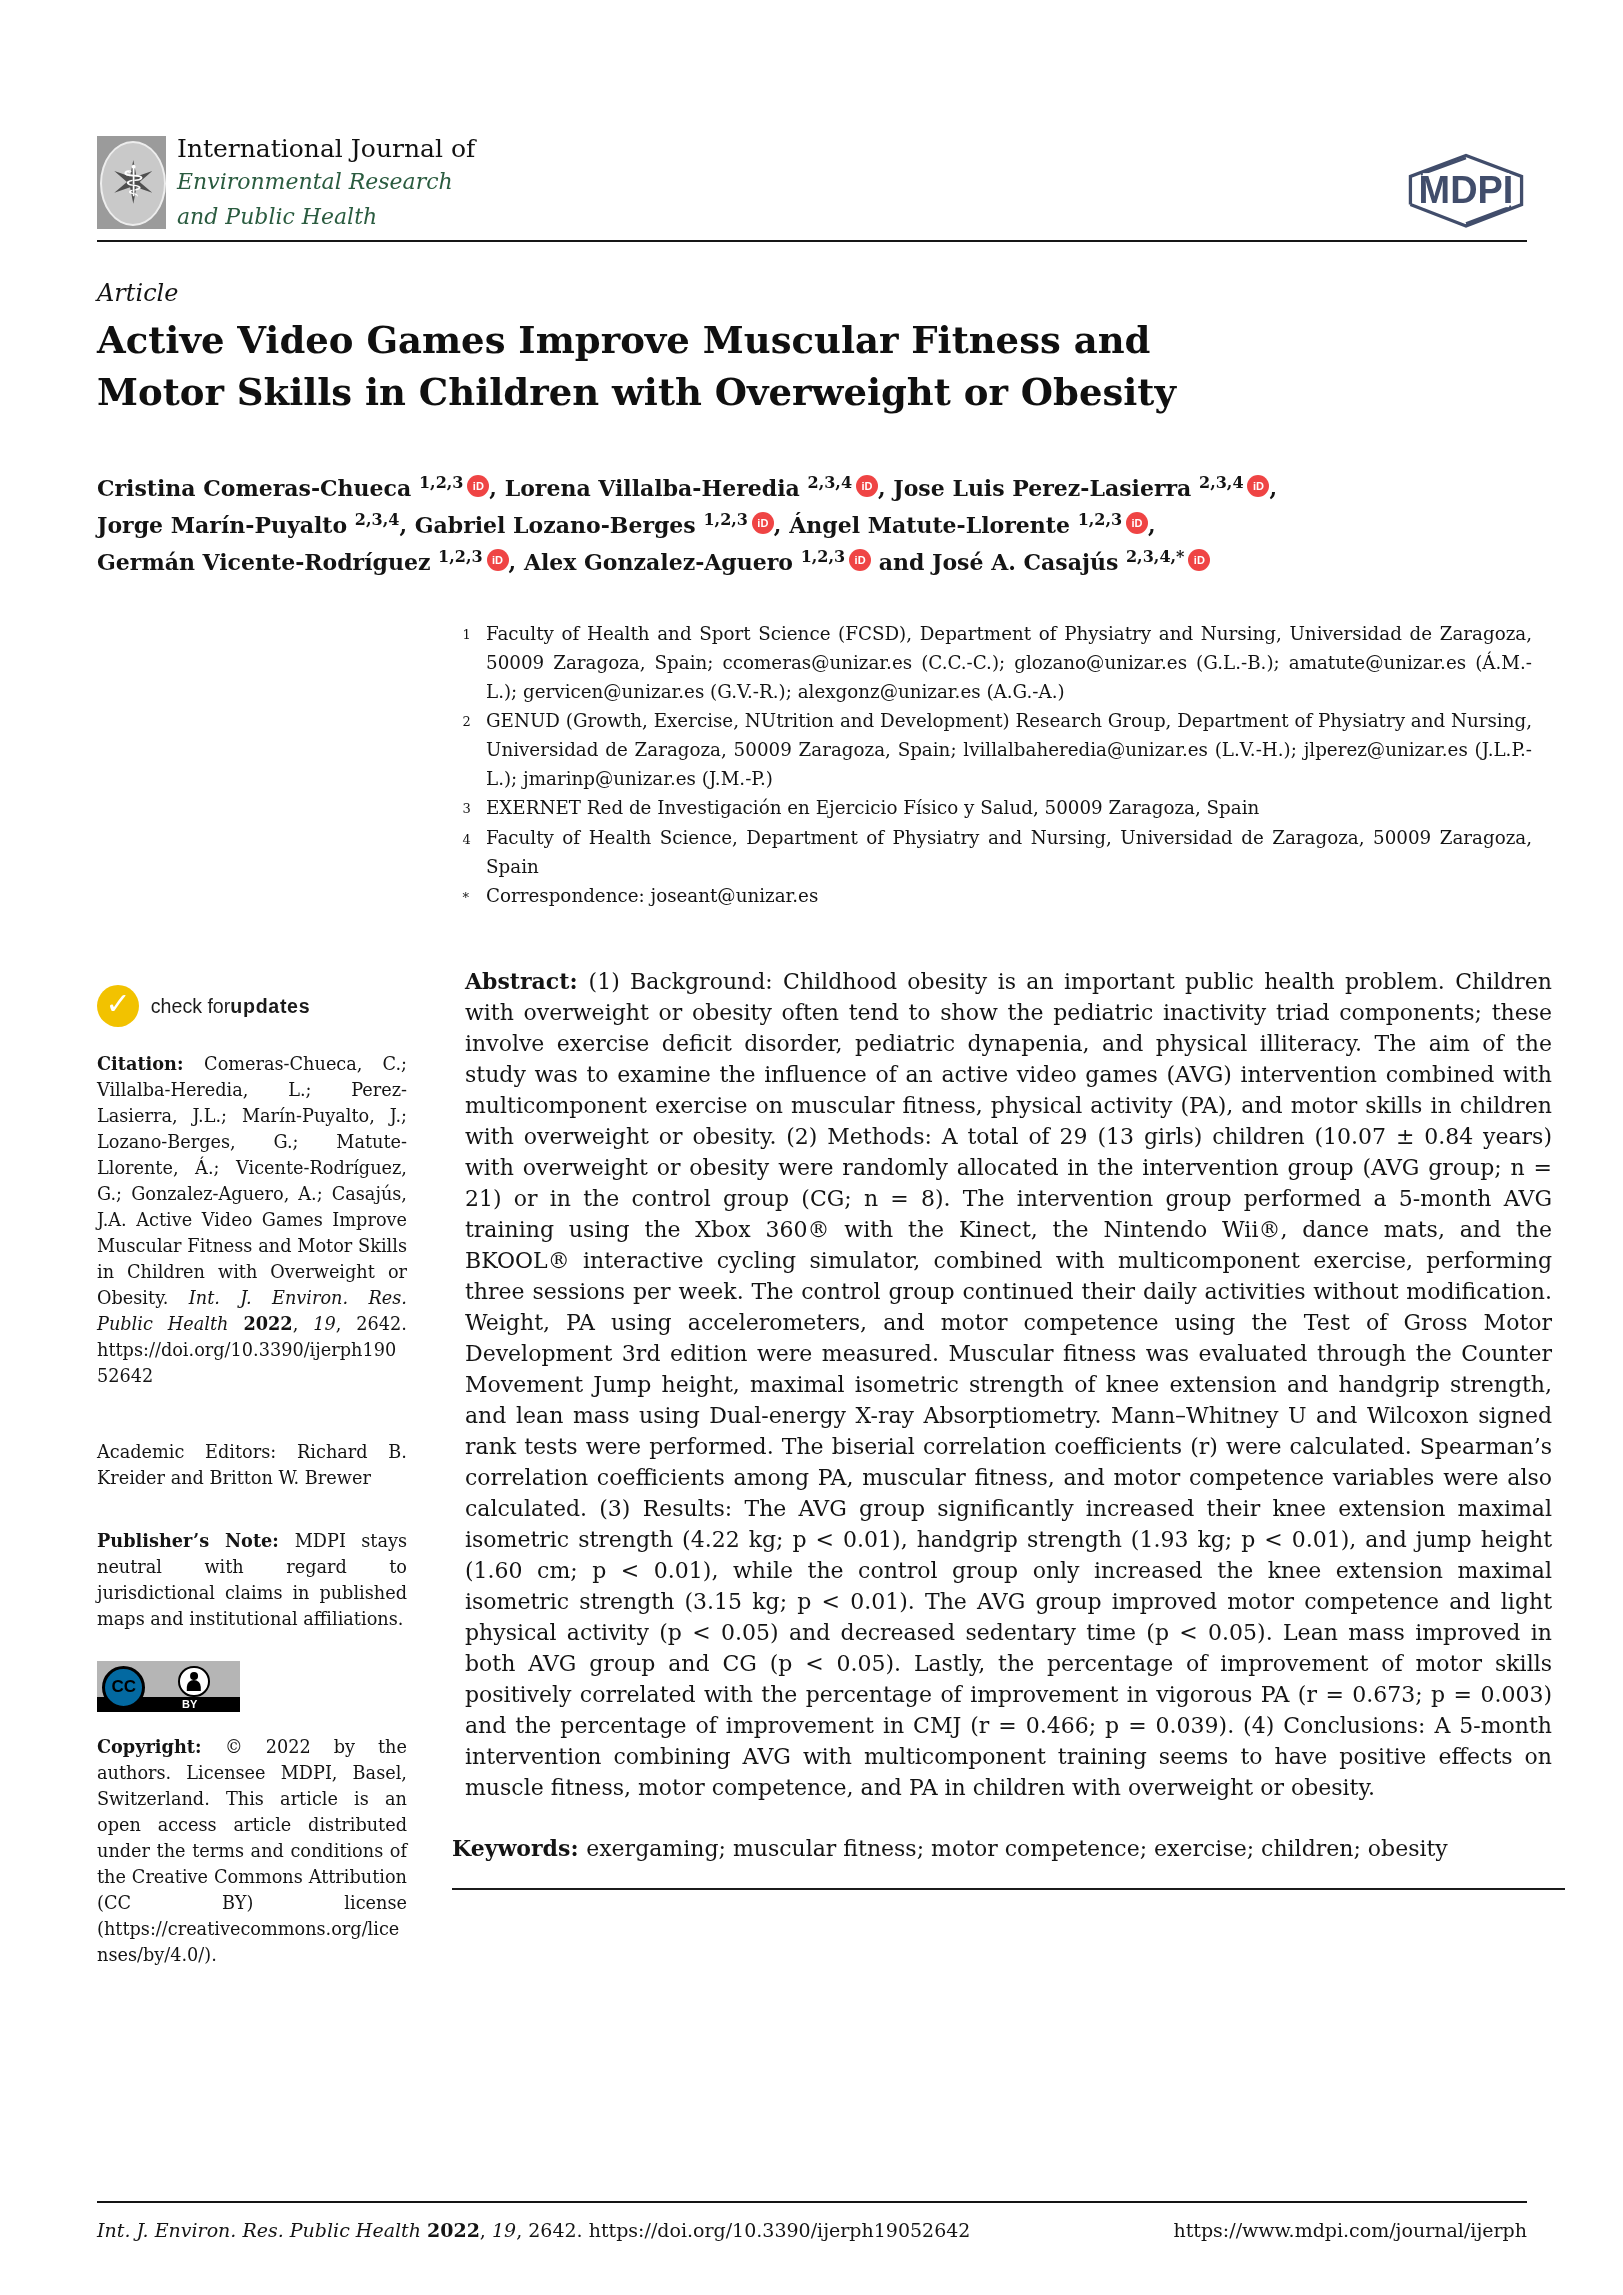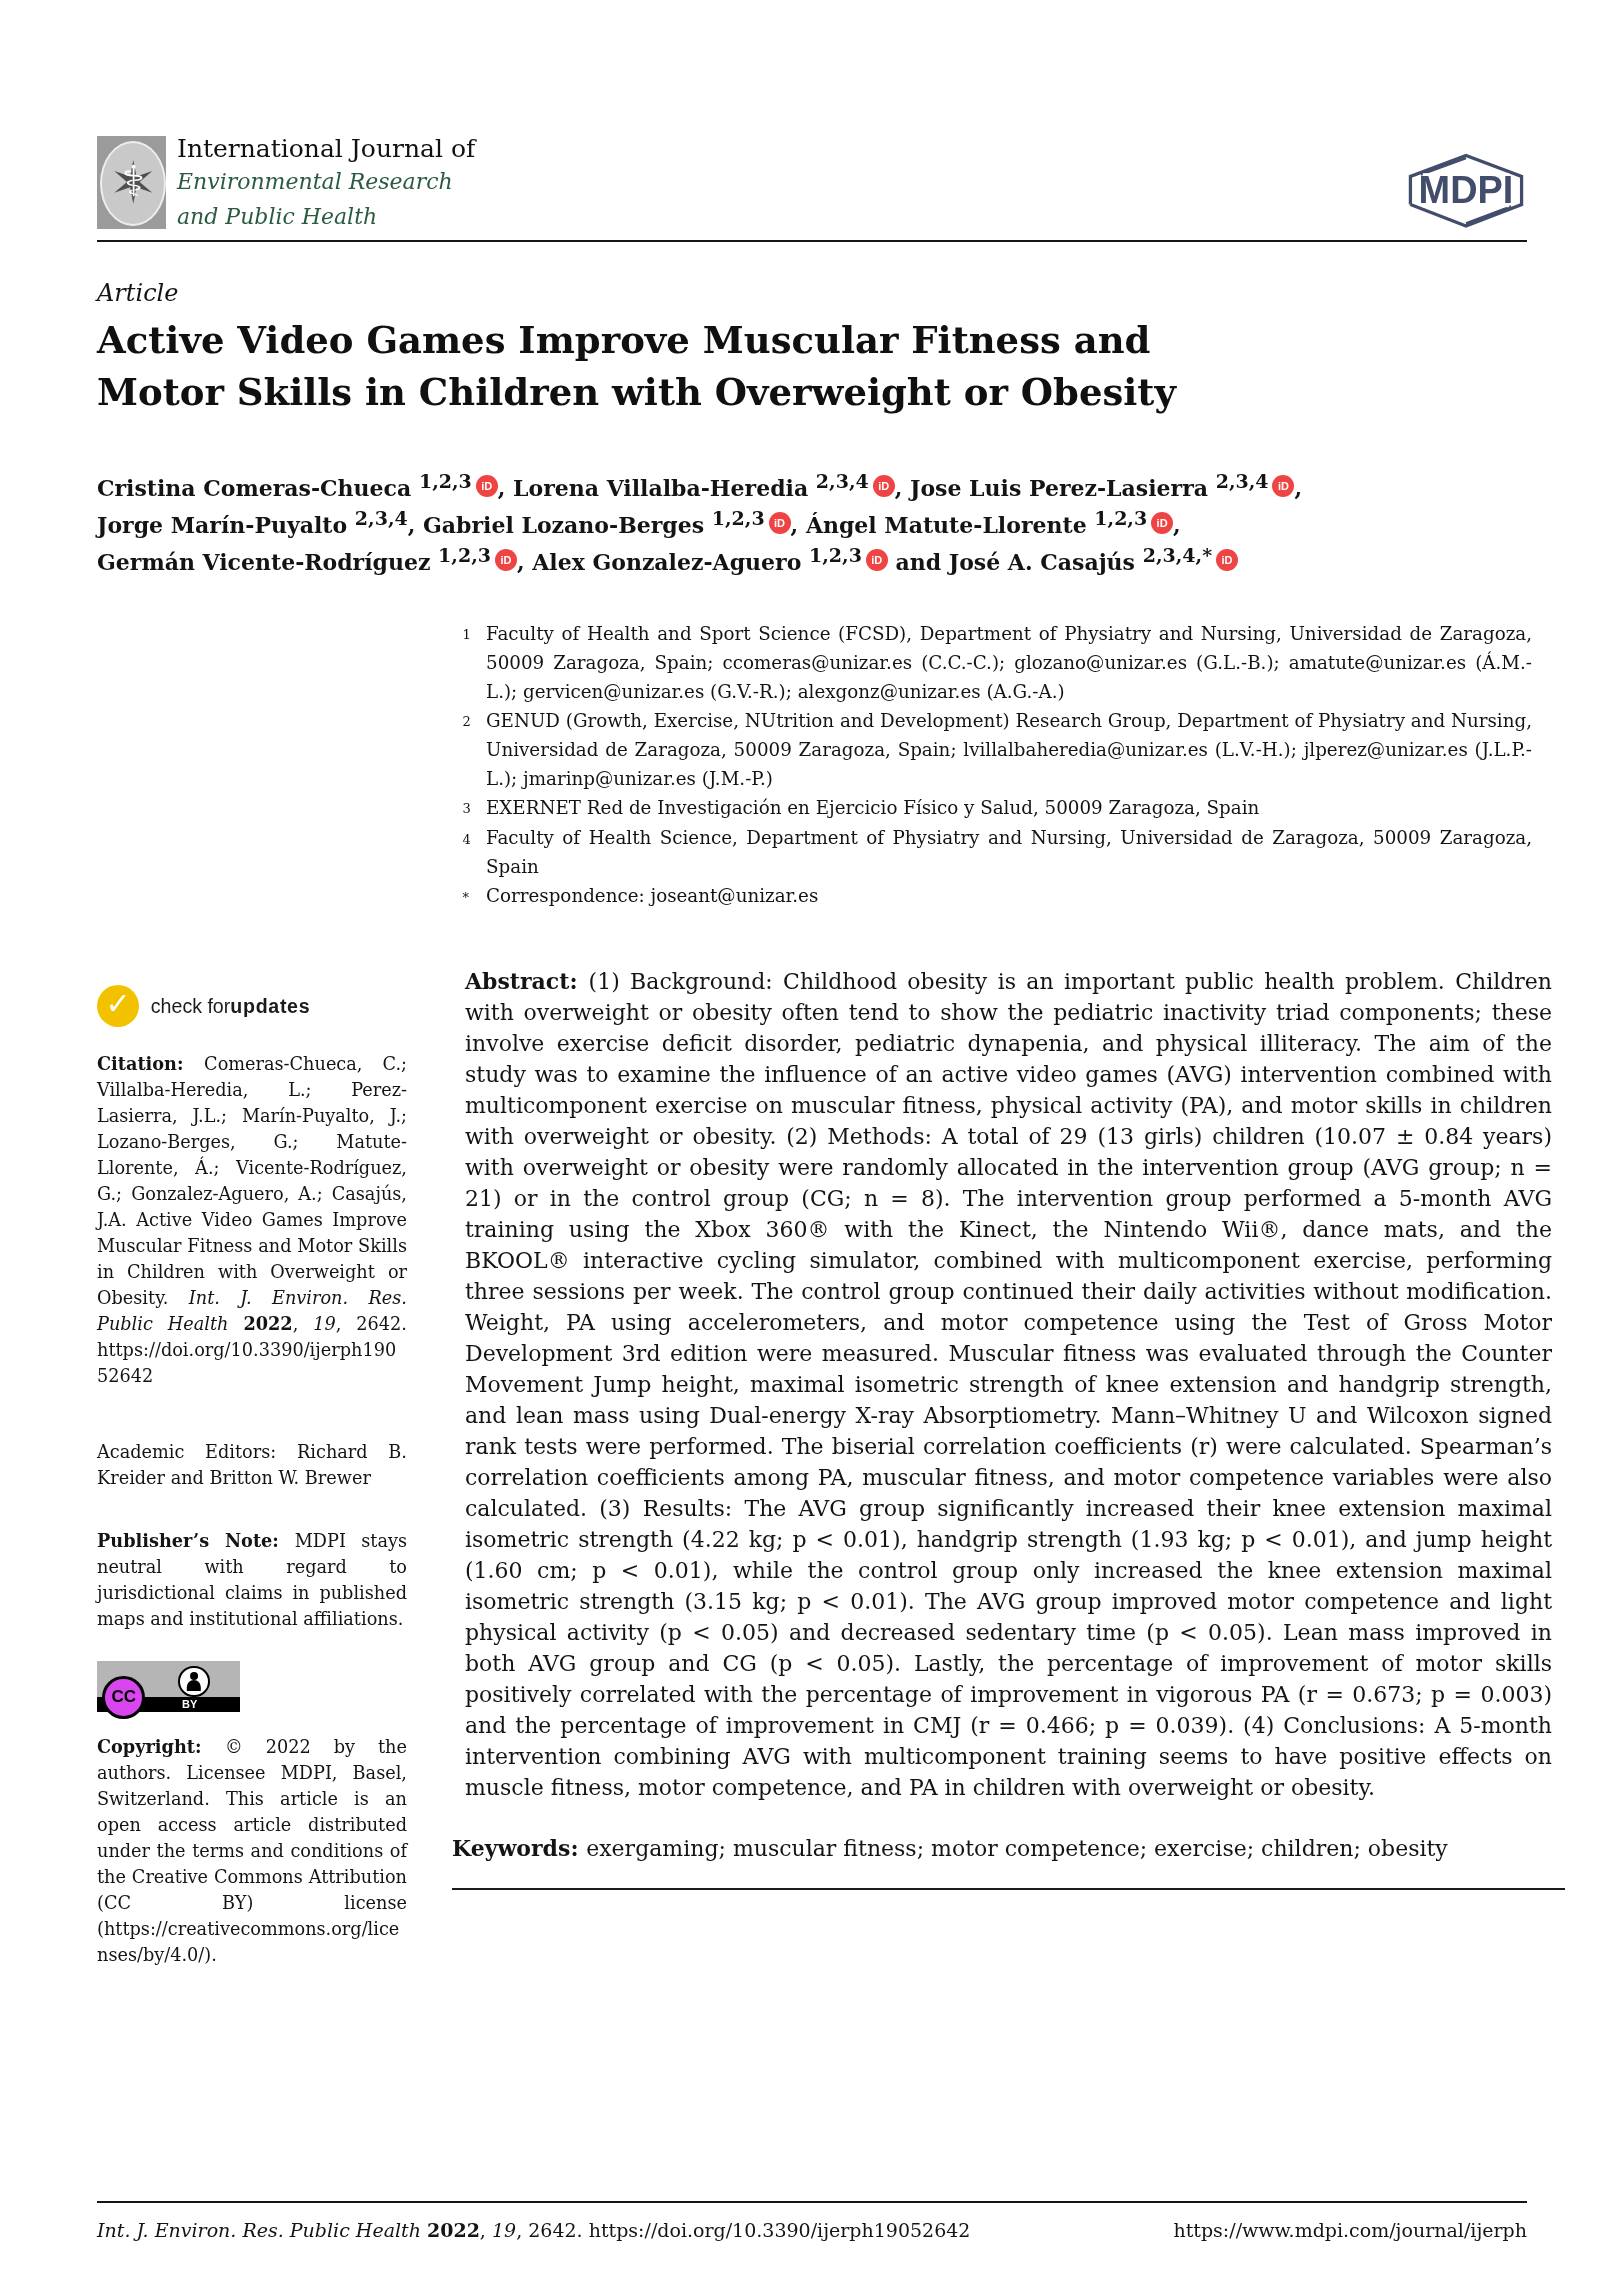--- a/index.html
+++ b/index.html
@@ -16,21 +16,21 @@
   .jn1{font-size:25px;line-height:30px;color:#111111;}
   .jn2{font-style:italic;font-weight:400;font-size:22px;line-height:35px;color:#2a5b3f;}
   .mdpi{position:absolute;left:1403px;top:147px;width:126px;height:85px;cursor:pointer;}
   .hdr-rule{position:absolute;left:97px;top:240px;width:1430px;height:2px;background:#161616;}
 
   
   .art-label{position:absolute;left:97px;top:279px;font-style:italic;font-size:24px;}
   .title{position:absolute;left:97px;top:314px;width:1178px;margin:0;
          font-weight:700;font-size:37px;line-height:52px;color:#101010;}
   .authors{position:absolute;left:97px;top:470px;width:1381px;font-weight:700;font-size:22px;line-height:37px;}
-  .asup{font-size:19px;line-height:0;margin-top:20px;}
+  .asup{font-size:16px;line-height:0;margin-top:20px;}
   .orcid{display:inline-block;width:22px;height:22px;margin-left:3.9px;border-radius:50%;background:#ef4444;
          color:#fff;font:700 11px/22px "Liberation Sans",sans-serif;text-align:center;vertical-align:6.5px;cursor:pointer;}
 
   
   .affils{position:absolute;left:452px;top:619px;width:1080px;}
   .aff-row{display:flex;align-items:flex-start;font-size:18.3px;line-height:29px;}
   .aff-num{flex:0 0 34px;box-sizing:border-box;padding-left:10.5px;padding-top:1.3px;font-size:13px;}
   .aff-text{flex:1;text-align:justify;}
 
   
@@ -42,21 +42,21 @@
             font-size:19.6px;line-height:21px;color:#1b1b1b;}
   .chk2{font-weight:700;letter-spacing:0.7px;}
   .cite{margin:0 0 50px 0;text-align:justify;}
   .ed{margin:0 0 37px 0;text-align:justify;}
   .dates{margin:0 0 19.6px 0;}
   .dates div{line-height:33px;}
   .note{margin:0 0 29px 0;text-align:justify;}
   .brk{overflow-wrap:anywhere;}
   .ccbadge{position:relative;width:143px;height:51px;background:#b5b5b5;margin:0 0 22px 0;cursor:pointer;}
   .cc-strip{position:absolute;left:0;bottom:0;width:100%;height:14.4px;background:#000;}
-  .cc-circle{position:absolute;left:5.2px;top:15px;width:37px;height:37px;background:#d946ef;border:3.3px solid #000;border-radius:50%;
+  .cc-circle{position:absolute;left:5.2px;top:5px;width:37px;height:37px;background:#0369a1;border:3.3px solid #000;border-radius:50%;
              display:flex;align-items:center;justify-content:center;font:700 17px "Liberation Sans",sans-serif;color:#000;z-index:2;}
   .person-circle{position:absolute;left:81px;top:5.2px;width:27.5px;height:27.5px;background:#fff;border:2.6px solid #000;border-radius:50%;z-index:1;}
   .p-head{position:absolute;left:50%;top:3.9px;transform:translateX(-50%);width:7.9px;height:7.9px;border-radius:50%;background:#000;}
   .p-body{position:absolute;left:50%;top:12.4px;transform:translateX(-50%);width:14.4px;height:11px;border-radius:7.2px 7.2px 0 0;background:#000;}
   .cc-by{position:absolute;left:85px;bottom:0;color:#fff;font:700 11px/14.4px "Liberation Sans",sans-serif;z-index:2;}
   .copy{margin:0;text-align:justify;}
 
   
   .rightcol{position:absolute;left:452px;top:953px;width:1113px;}
   .abs{margin:13px;font-size:22px;line-height:31px;text-align:justify;}

